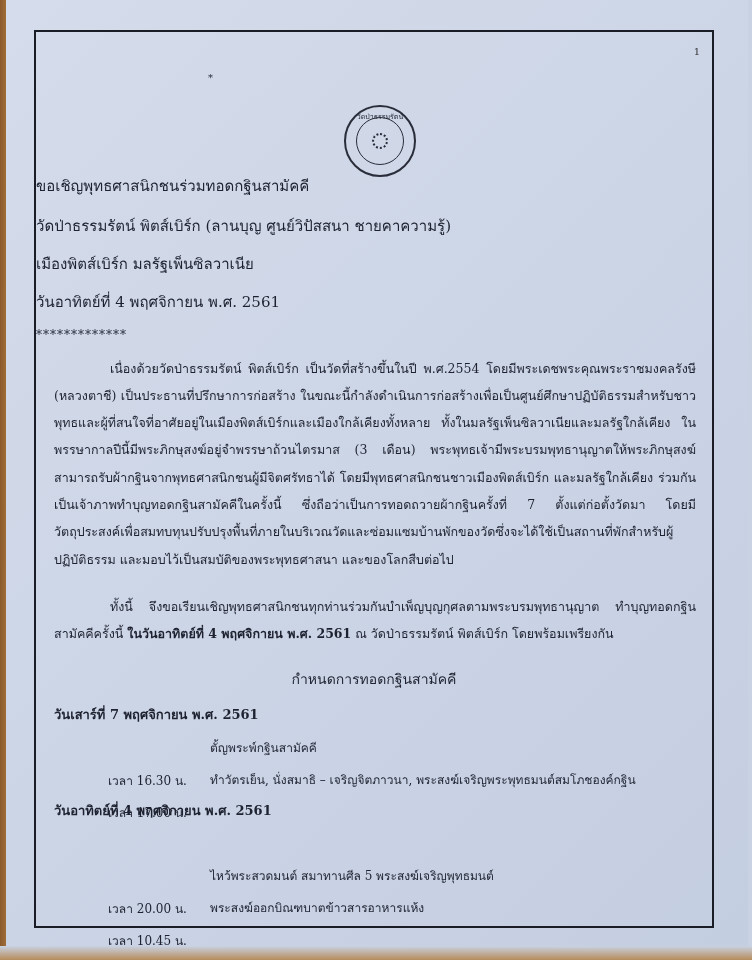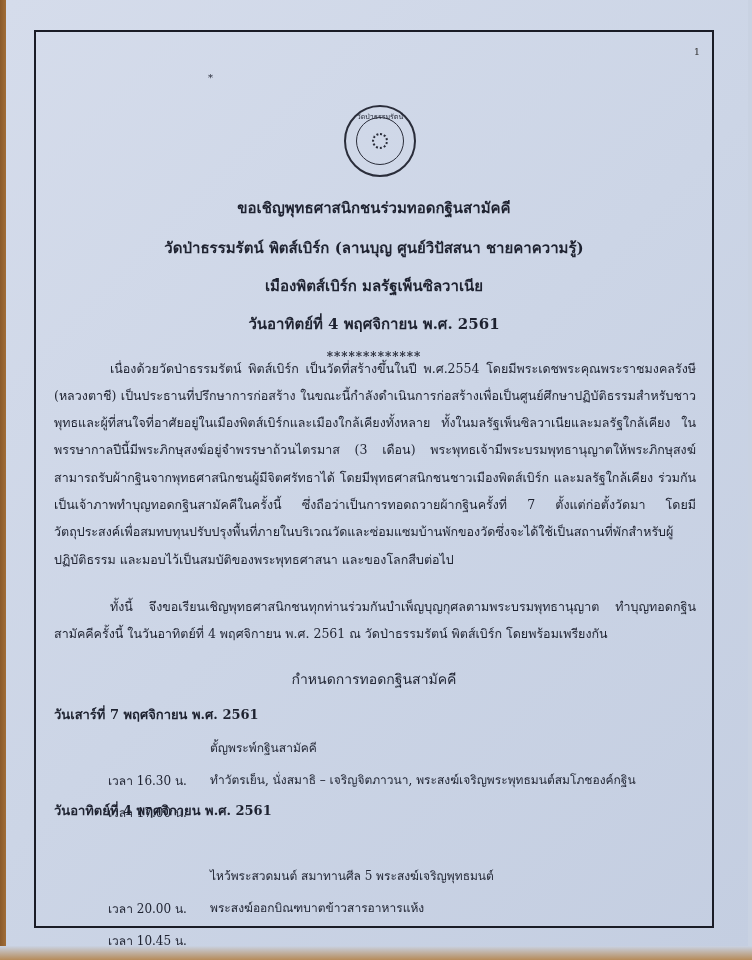--- a/index.html
+++ b/index.html
@@ -40,33 +40,33 @@
     width: 46px; height: 46px; border-radius: 50%; border: 1px solid #2a2d3a;
     display: flex; align-items: center; justify-content: center;
   }
   .logo-wheel {
     width: 12px; height: 12px; border-radius: 50%; border: 2px dotted #2a2d3a;
   }
   .logo-top {
     position: absolute; top: 4px; left: 0; right: 0; text-align: center;
     font-size: 7px;
   }
-  .title-block { position: absolute; left: 0; right: 0; text-align: center; font-weight: bold; margin-top: 22px; }
+  .title-block { position: absolute; left: 0; right: 0; font-weight: normal; }
   .t1 { top: 142px; font-size: 15px; }
   .t2 { top: 182px; font-size: 15px; }
   .t3 { top: 220px; font-size: 15px; }
   .t4 { top: 258px; font-size: 15px; }
   .stars { top: 296px; font-size: 12px; letter-spacing: 1px; }
   .body-text {
     position: absolute; left: 18px; right: 16px; font-size: 12.5px; line-height: 27.3px;
     text-align: justify;
   }
   .para1 { top: 310px; text-indent: 56px; }
   .para2 { top: 548px; text-indent: 56px; }
-  .bold { font-weight: normal; margin-top: 47px; }
+  .bold { font-weight: bold; margin-top: 47px; }
   .schedule-title { position: absolute; left: 0; right: 0; top: 636px; text-align: center; font-weight: normal; font-size: 14px; }
   .day-head { position: absolute; left: 18px; font-weight: bold; font-size: 13px; }
   .row { position: absolute; left: 72px; font-size: 12px; display: flex; }
   .row .time { width: 102px; margin-top: 33px; }
 </style>
 </head>
 <body>
 
 <div class="wood-left"></div>
 <div class="paper">

